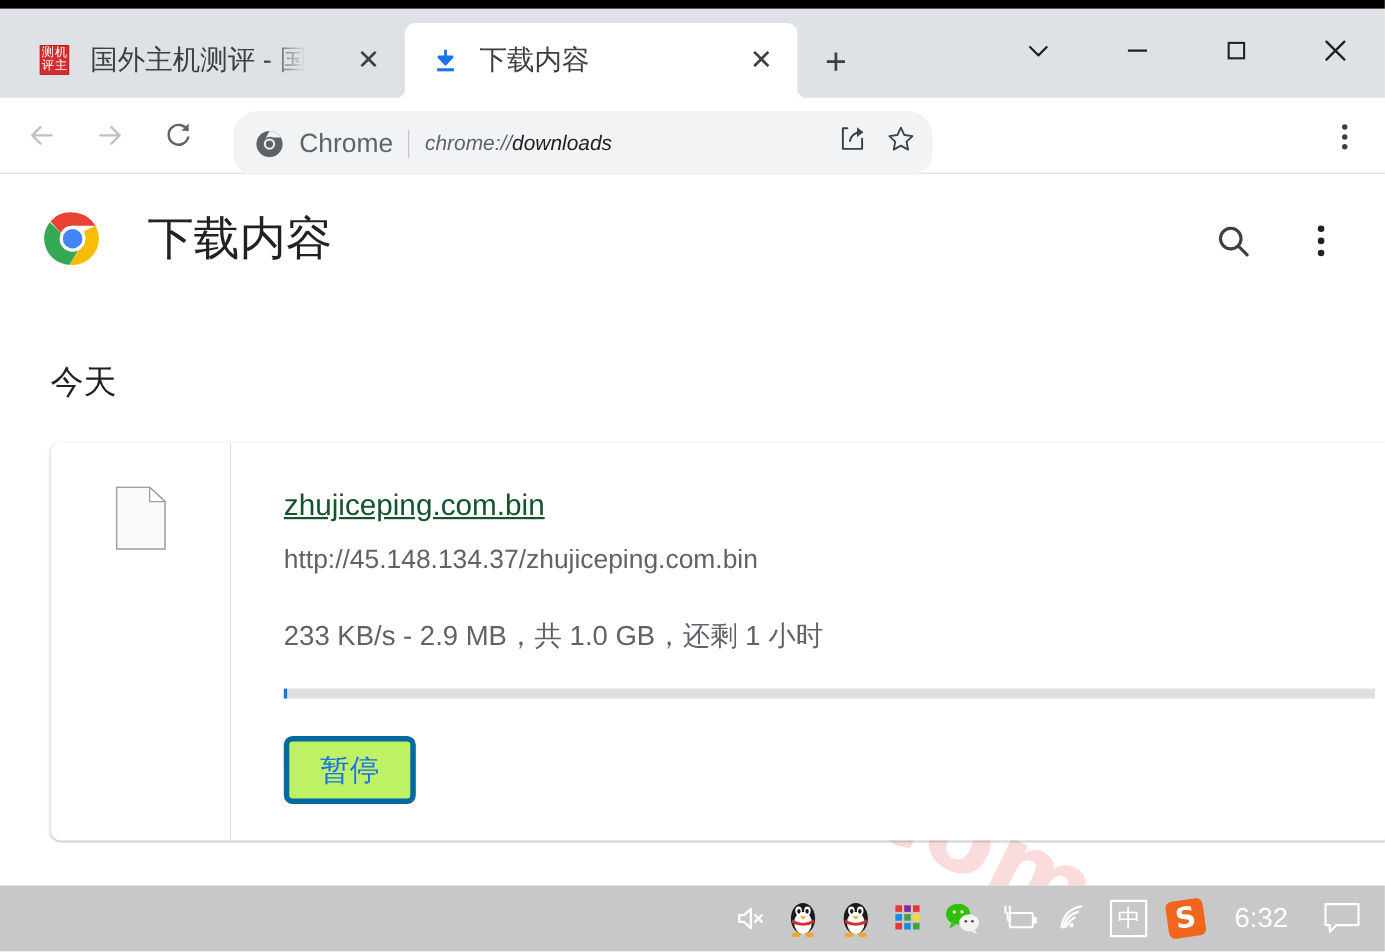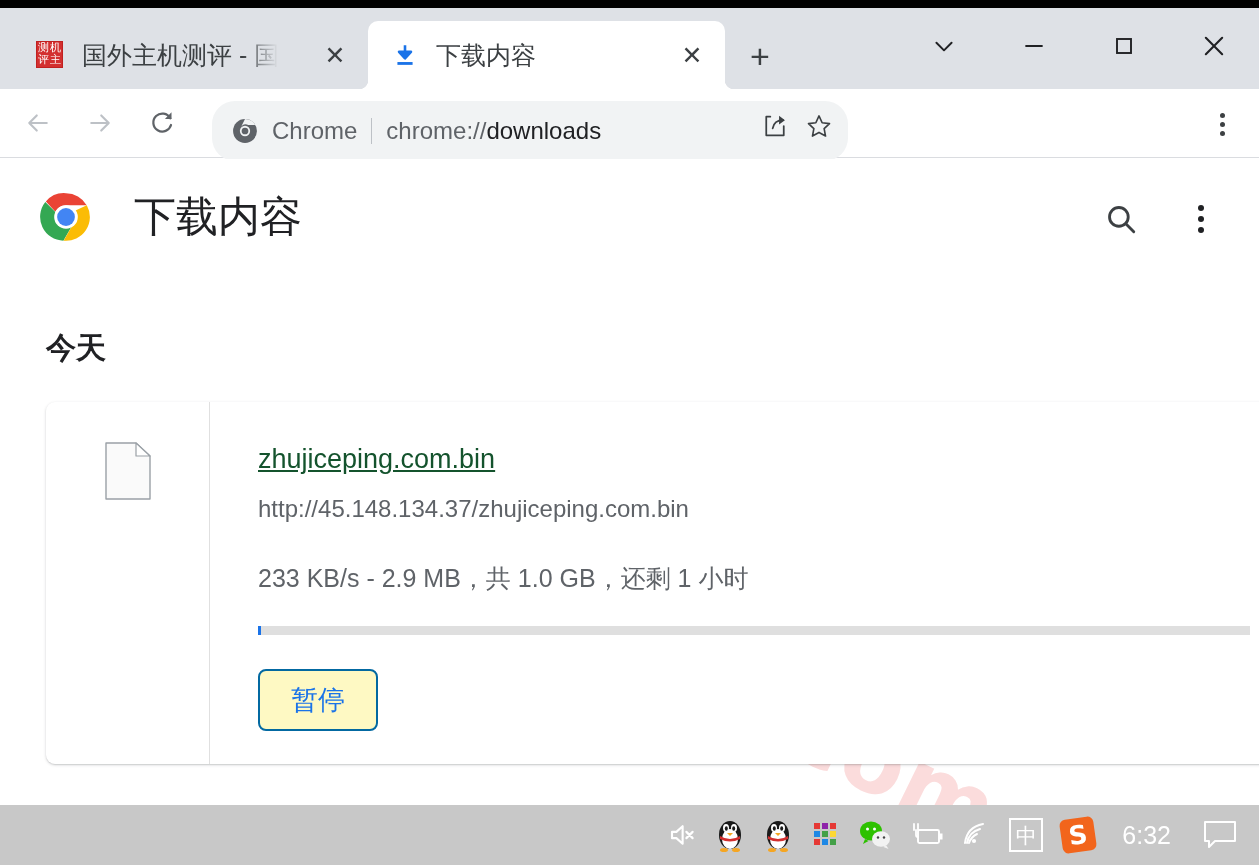--- a/index.html
+++ b/index.html
@@ -110,21 +110,21 @@
     background: #f1f3f4; border-radius: 23px;
     display: flex; align-items: center;
   }
   .omni-chrome-icon { width: 26px; height: 26px; margin-left: 20px; flex: 0 0 auto; }
   .omni-label {
     margin-left: 14px; font-size: 24px; color: #5f6368; line-height: 30px;
   }
   .omni-sep {
     width: 1px; height: 26px; background: #bdc1c6; margin: 0 14px;
   }
-  .omni-url { font-size: 24px; color: #202124; line-height: 30px; }
+  .omni-url { font-size: 19px; color: #202124; line-height: 30px; font-style: italic; }
   .omni-url .faint { color: #5f6368; }
   .omni-icon {
     position: absolute; top: 8px; width: 34px; height: 34px;
     display: flex; align-items: center; justify-content: center;
   }
   .omni-share { right: 56px; }
   .omni-star  { right: 12px; }
   .menu-dots {
     position: absolute; right: 16px; top: 14px;
     width: 42px; height: 42px;
@@ -158,21 +158,21 @@
     display: flex; align-items: center; justify-content: center;
   }
   .hdr-menu {
     position: absolute; right: 36px; top: 16px; width: 44px; height: 44px;
     display: flex; flex-direction: column; align-items: center; justify-content: center; gap: 5px;
   }
   .hdr-menu i { width: 6px; height: 6px; border-radius: 50%; background: #202124; display:block; }
 
   .day-label {
     position: absolute; left: 46px; top: 170px;
-    font-size: 30px; color: #202124; line-height: 38px; font-weight: bold;
+    font-size: 30px; color: #202124; line-height: 38px;
   }
 
   .dl-card {
     position: absolute; left: 46px; top: 243px;
     width: 1240px; height: 362px;
     background: #ffffff;
     border-radius: 9px;
     box-shadow: 0 1px 3px rgba(60,64,67,.22), 0 1px 1px rgba(60,64,67,.10);
     display: flex;
   }
@@ -195,22 +195,22 @@
     margin-top: 38px; font-size: 25px; color: #5f6368; line-height: 32px;
   }
   .progress-track {
     margin-top: 32px; width: 992px; height: 9px;
     background: #dfdfdf; border-radius: 0;
   }
   .progress-fill { height: 9px; background: #1a73e8; }
   .dl-actions { margin-top: 34px; display: flex; gap: 18px; }
   .dl-btn {
     min-width: 120px; height: 62px; padding: 0 26px;
-    border: 2px solid #0369a1; border-radius: 8px;
-    background: #fef9c3; color: #1a73e8;
+    border: 5px solid #0369a1; border-radius: 8px;
+    background: #bef264; color: #1a73e8;
     font-size: 27px; font-family: Liberation Mono, monospace;
     display: flex; align-items: center; justify-content: center;
   }
 
   
   .taskbar {
     position: absolute; left: 0; top: 805px; width: 1259px; height: 60px;
     background: #c8c8c8;
     display: flex; align-items: center; justify-content: flex-end;
   }

